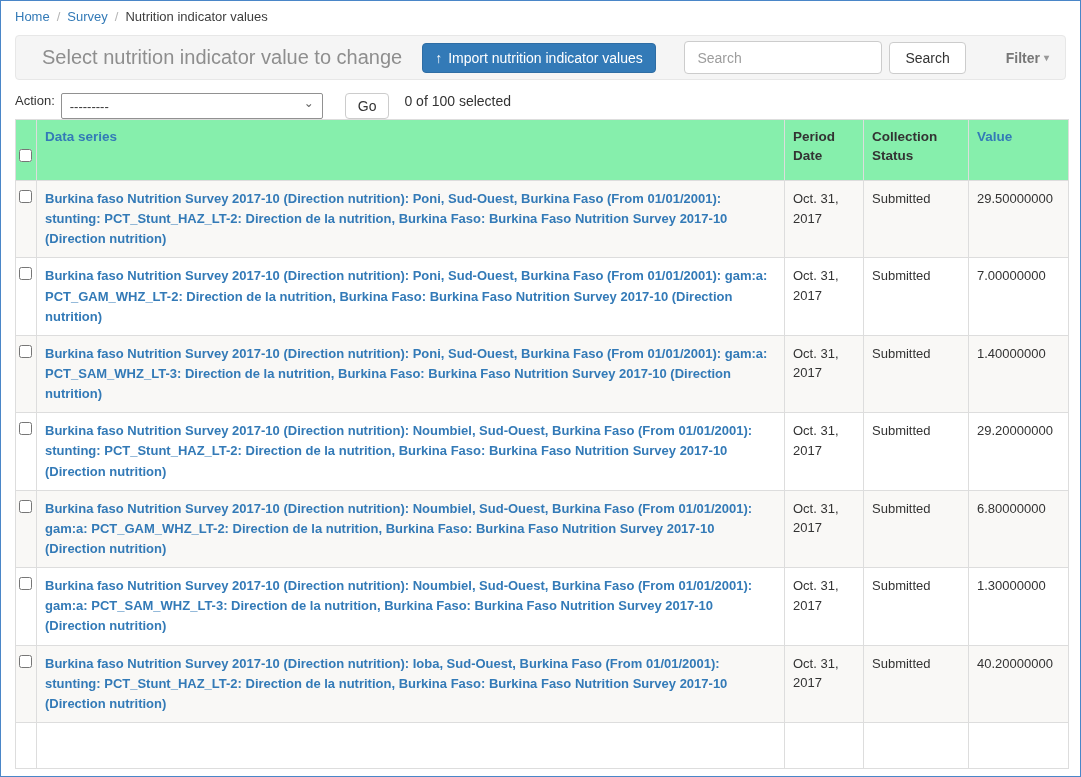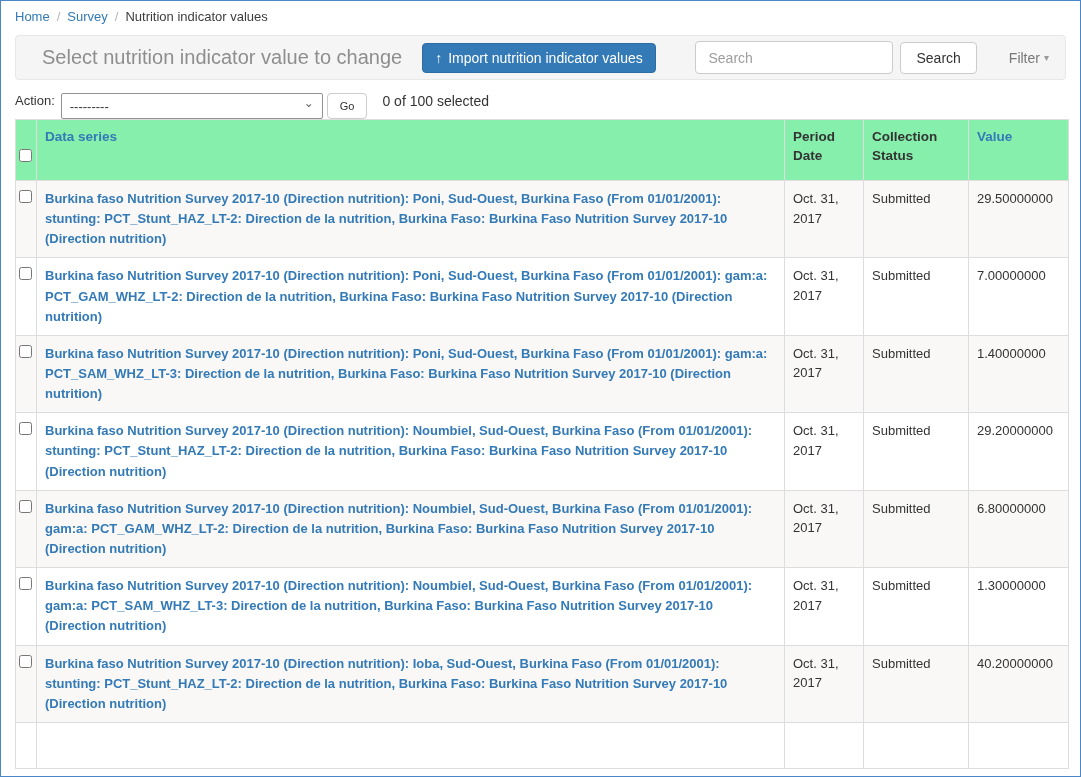--- a/index.html
+++ b/index.html
@@ -48,42 +48,42 @@
     border: 1px solid #ccc; border-radius: 4px;
     padding: 6px 12px; font-size: 14px; color: #555;
     background: #fff; font-family: inherit;
   }
   .search-input::placeholder { color: #9d9d9d; }
   .btn-default {
     background: #fff; border: 1px solid #ccc; border-radius: 4px;
     color: #333; font-size: 14px; padding: 7px 15px; margin-left: 7px;
   }
   .filter-toggle {
-    margin-left: 32px; margin-right: 4px; color: #777;
+    margin-left: 40px; margin-right: 4px; color: #777;
     font-size: 14px; cursor: pointer; white-space: nowrap;
-    text-decoration: none; display: inline-flex; align-items: center; gap: 4px;
+    text-decoration: none; display: inline-flex; align-items: center; gap: 4px; font-weight: bold;
   }
   .filter-caret { font-size: 10px; color: #999; }
 
   
   .action-bar { margin: 13px 14px 0; display: flex; font-size: 13px; }
   .action-label { margin-right: 6px; }
   .select-wrap { position: relative; display: inline-block; }
   select.action-select {
     appearance: none; -webkit-appearance: none;
     width: 262px; height: 26px;
     border: 1px solid #919191; border-radius: 2px;
     background: #fff; font-size: 13px; color: #333;
     padding: 2px 26px 2px 8px; font-family: inherit;
   }
   .select-chevron {
     position: absolute; right: 9px; top: 3px;
     color: #666; font-size: 12px; pointer-events: none;
   }
-  .btn-go { margin-left: 4px; padding: 0 12px; font-size: 11px; }
+  .btn-go { margin-left: 22px; padding: 0 12px; font-size: 14px; }
   .selection-status { margin-left: 15px; font-size: 14px; color: #333; }
 
   
   .years { margin: 27px 14px 7px 22px; font-size: 14px; }
   .years a { color: #337ab7; text-decoration: none; margin-right: 34px; }
 
   
   .data-table {
     margin: 0 14px; width: 1053px;
     border-collapse: collapse; table-layout: fixed;

